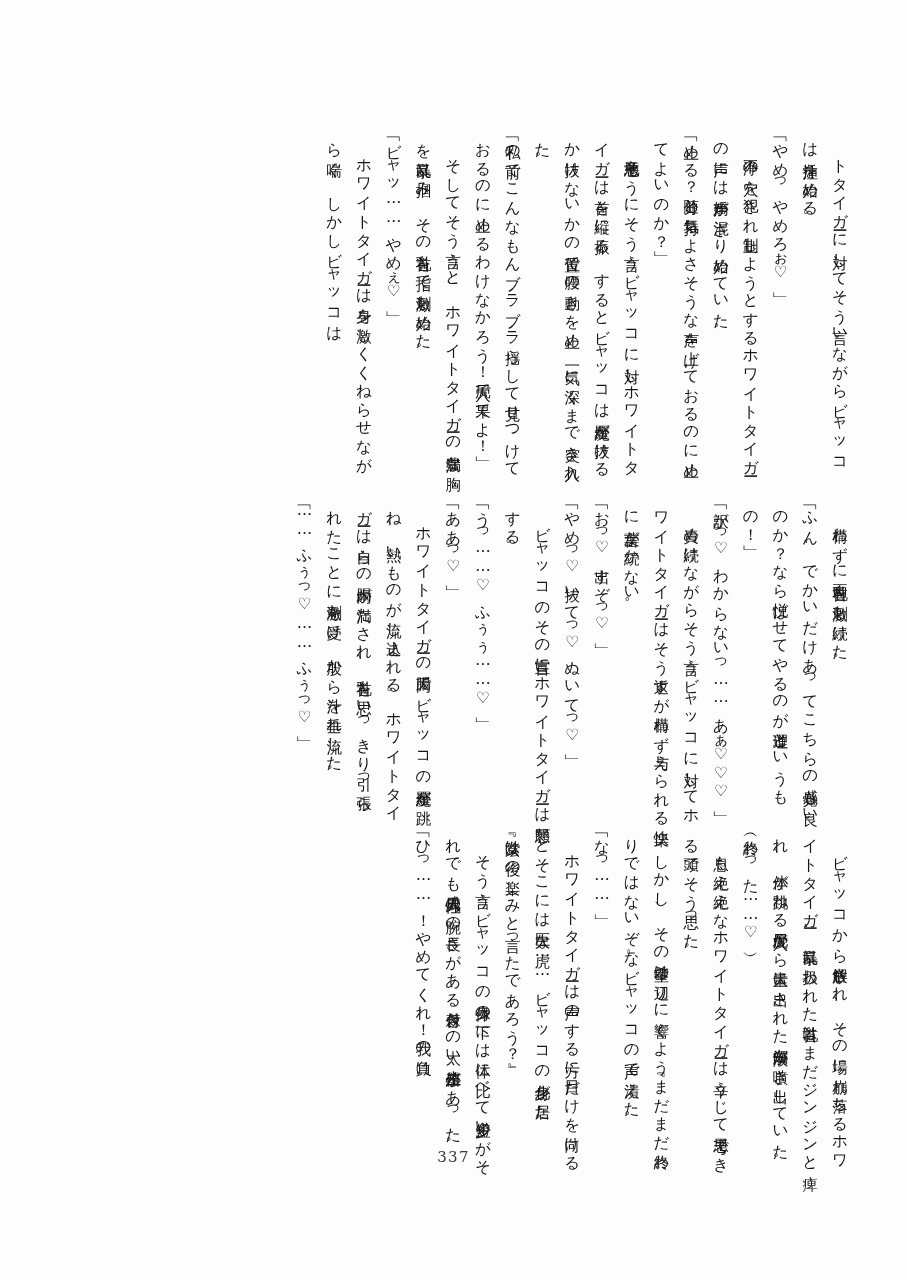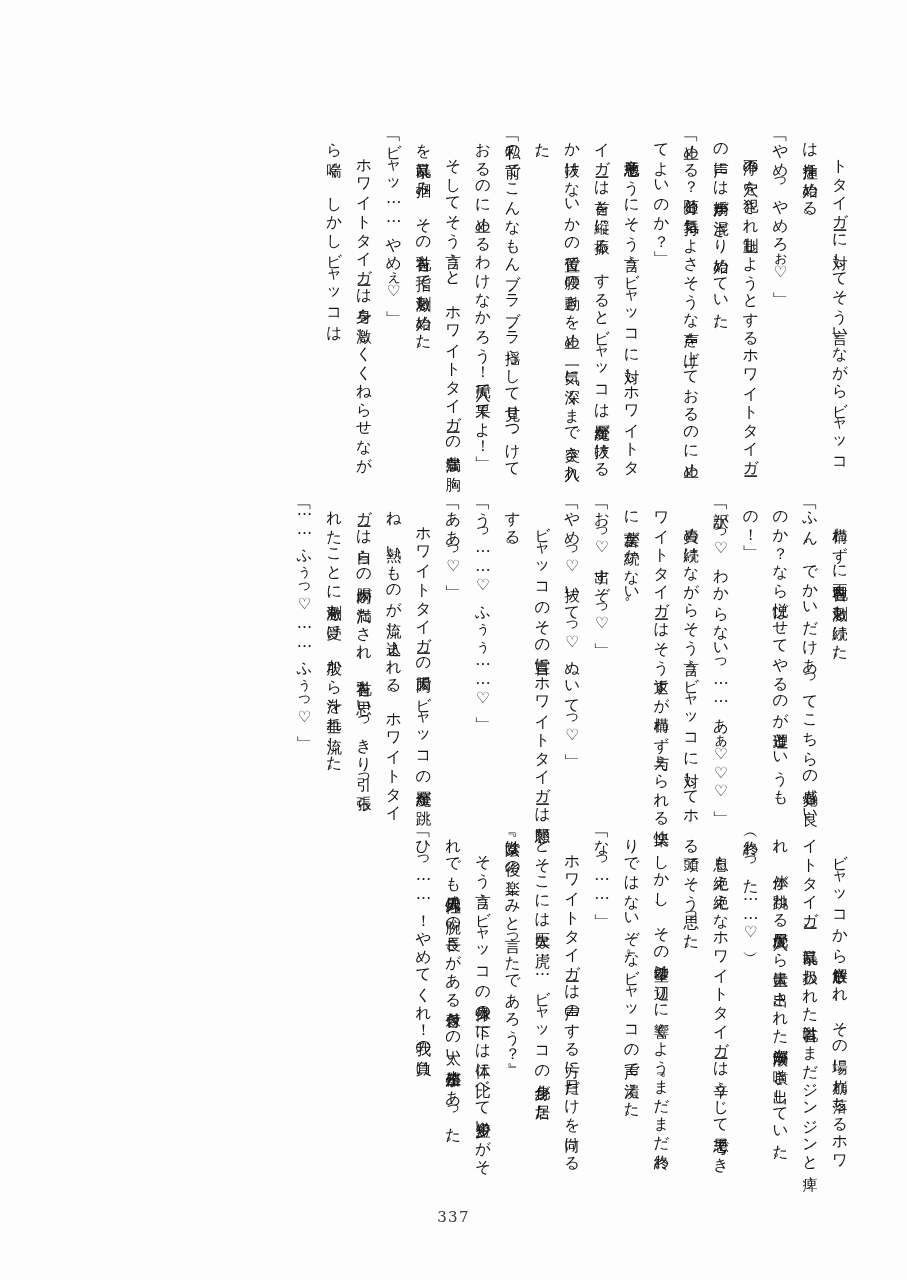--- a/index.html
+++ b/index.html
@@ -57,21 +57,21 @@
     right: 53px;
     left: 96px;
     height: 345px;
   }
 
   
   #folio {
     position: absolute;
     left: 0;
     right: 0;
-    top: 1208px;
+    top: 1148px;
     text-align: center;
     font-size: 15px;
     letter-spacing: 0.09em;
     color: #3a3a3a;
     font-family: "DejaVu Serif", "Liberation Serif", serif;
   }
 </style>
 </head>
 <body>
 

